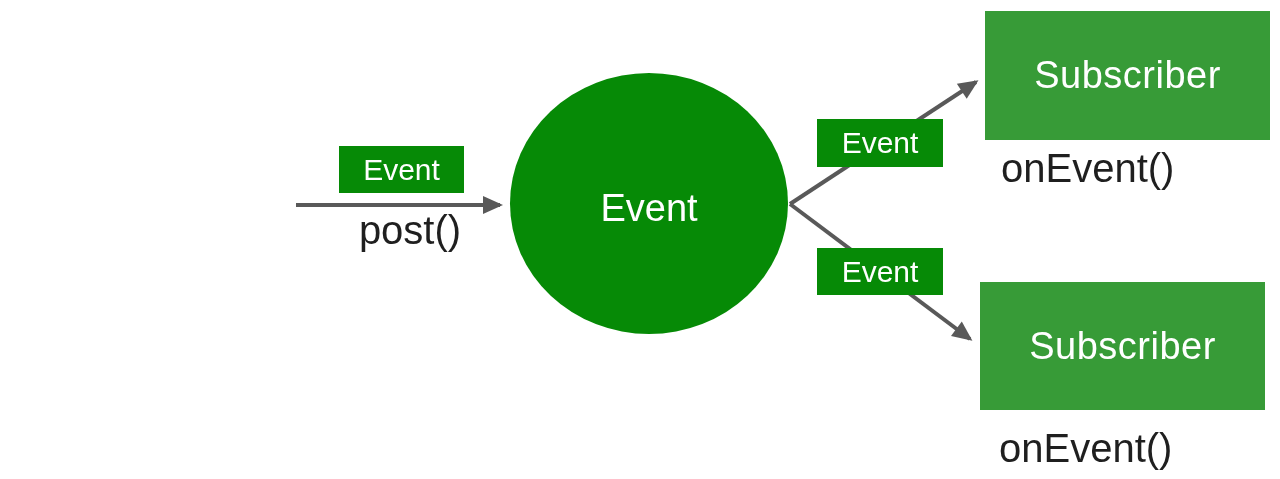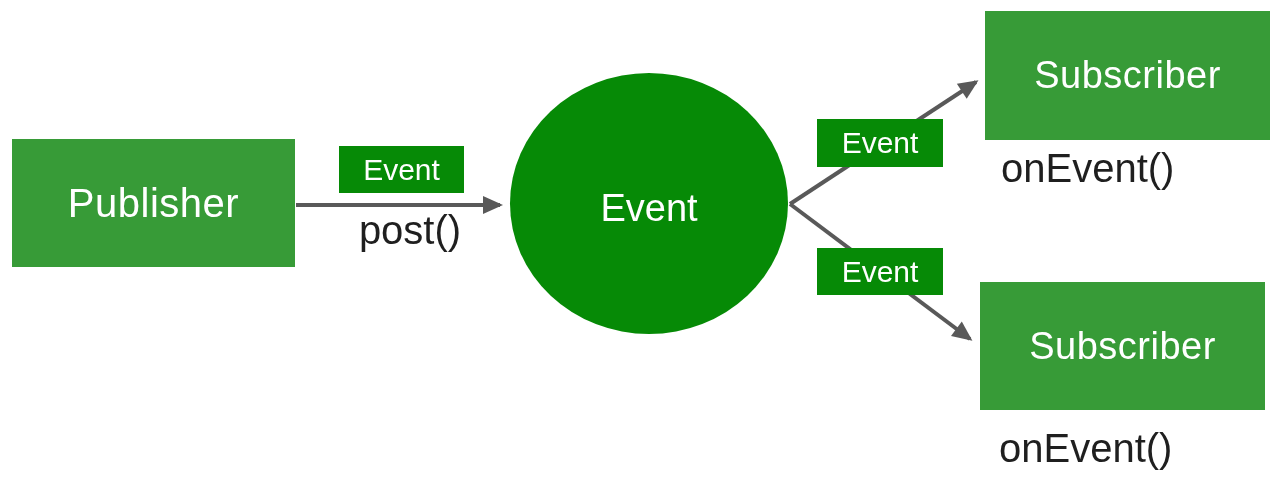--- a/index.html
+++ b/index.html
@@ -100,23 +100,20 @@
     <defs>
       <marker id="arrowhead" viewBox="0 0 10 10" refX="8.5" refY="5" markerWidth="5.5" markerHeight="5" orient="auto-start-reverse" markerUnits="strokeWidth">
         <path class="arrow-head" d="M 0 0.5 L 10 5 L 0 9.5 z"></path>
       </marker>
     </defs>
     <line class="arrow-line" x1="296" y1="205" x2="500" y2="205" marker-end="url(#arrowhead)"></line>
     <line class="arrow-line" x1="790" y1="204" x2="976" y2="82" marker-end="url(#arrowhead)"></line>
     <line class="arrow-line" x1="790" y1="204" x2="970" y2="339" marker-end="url(#arrowhead)"></line>
   </svg>
 
-  <div class="node-box" id="publisher-box">
-    <span class="node-label">Publisher</span>
-  </div>
 
   <div class="method-label" id="post-label">post()</div>
 
   <div class="event-badge" id="event-badge-left">
     <span>Event</span>
   </div>
 
   <div id="bus-circle">
     <span>Event</span>
   </div>

